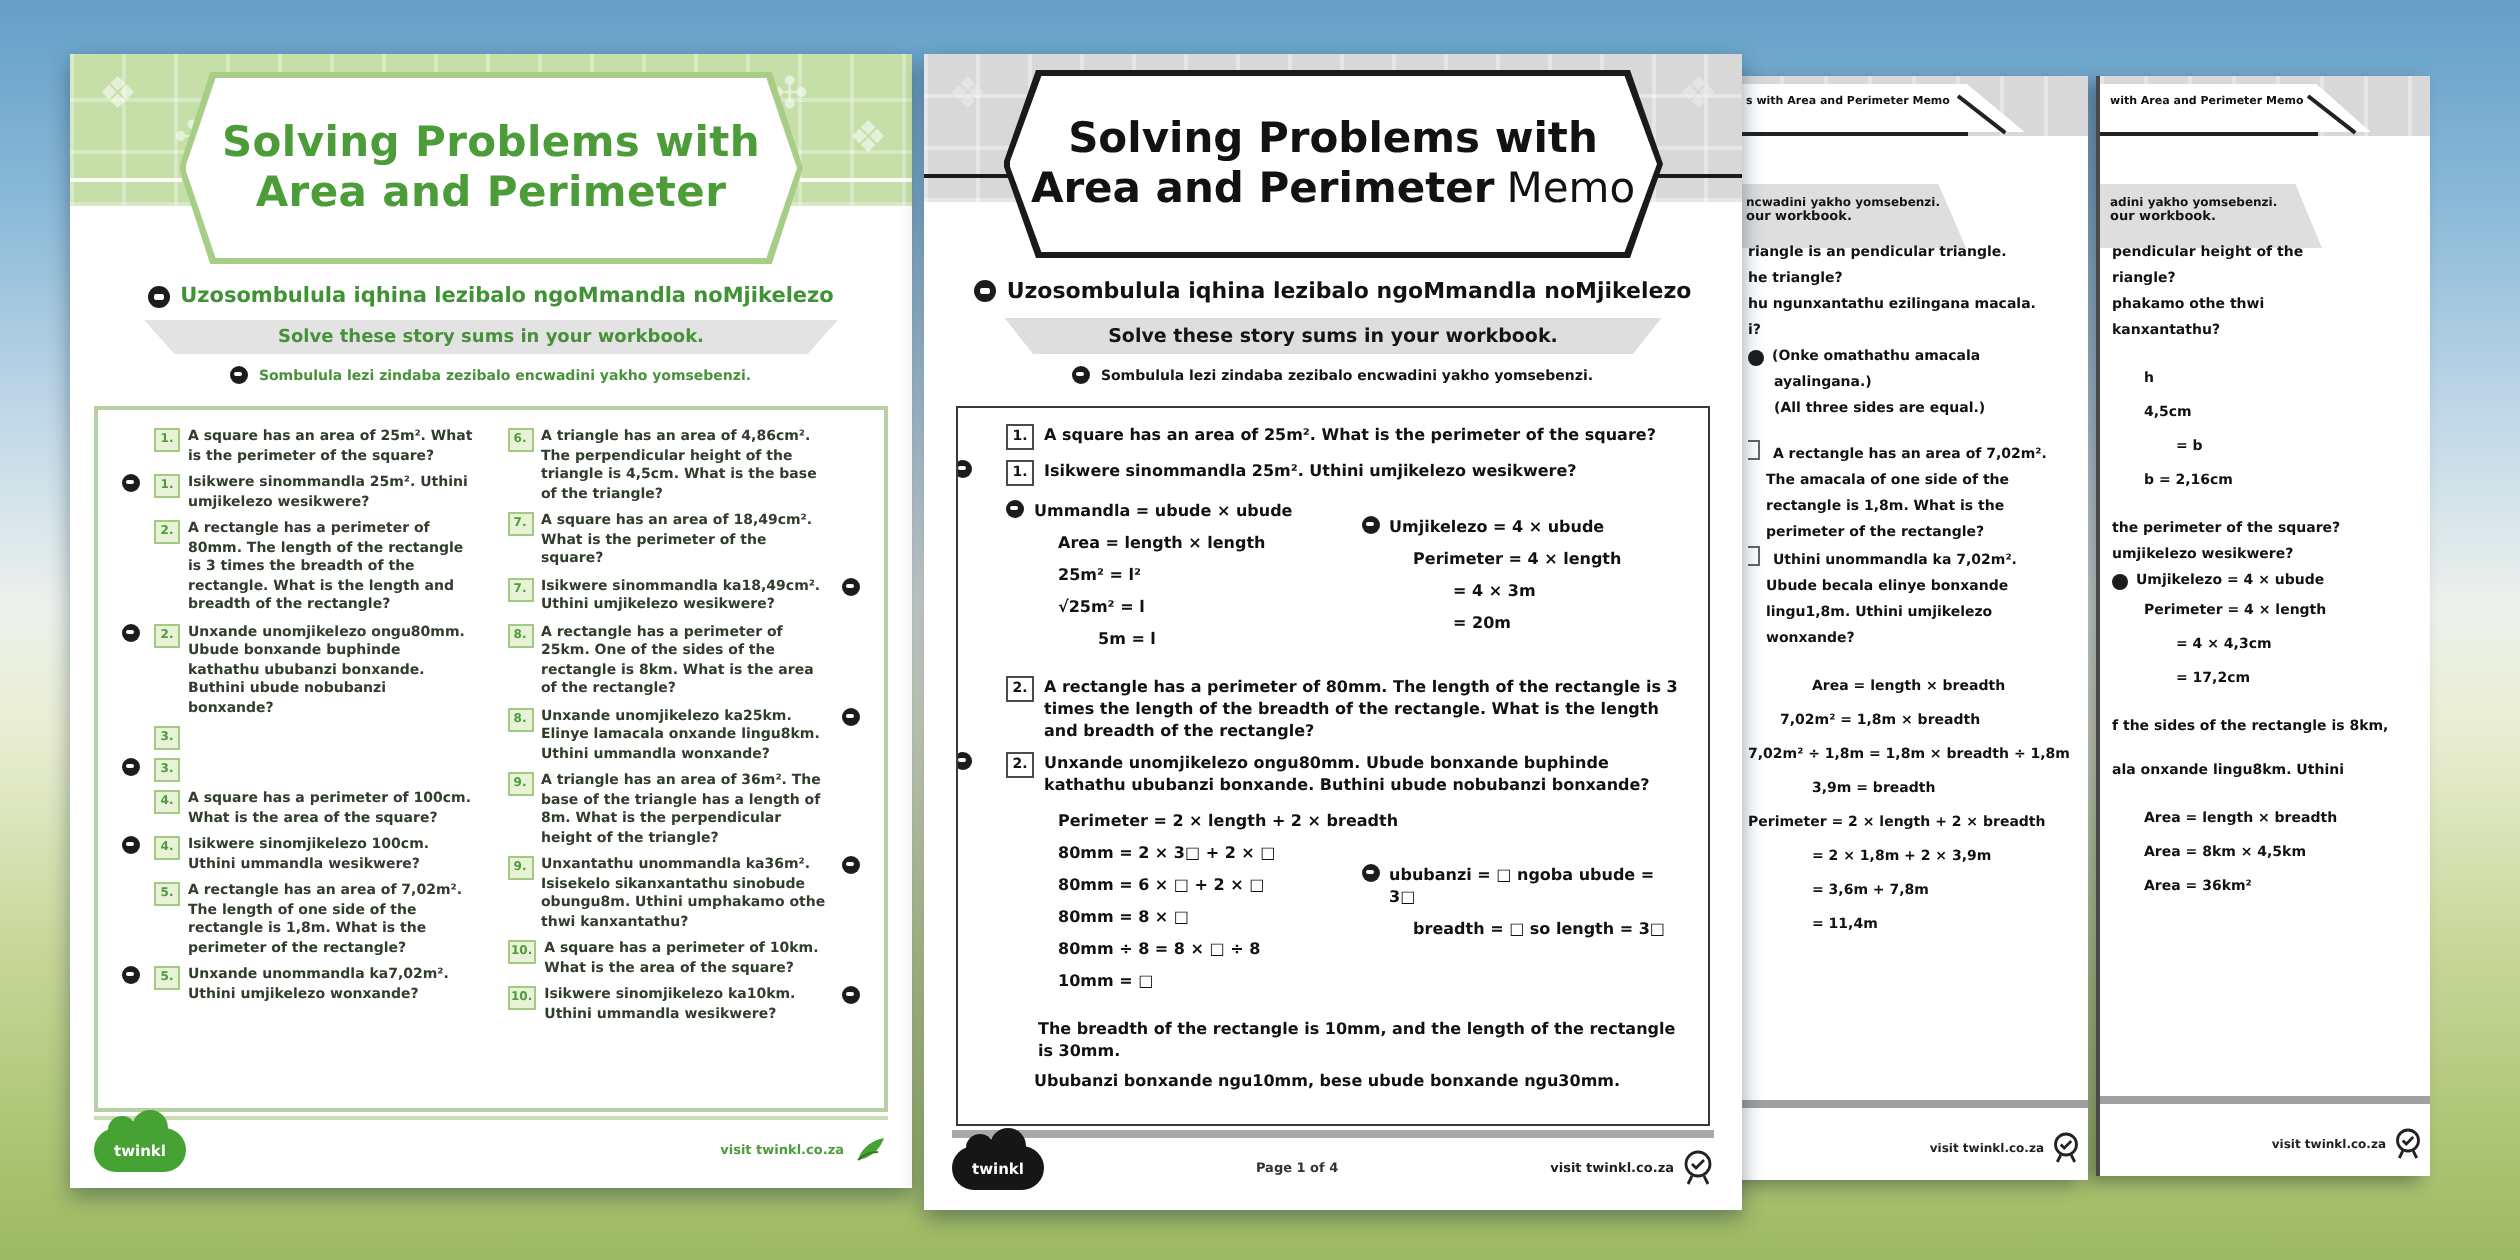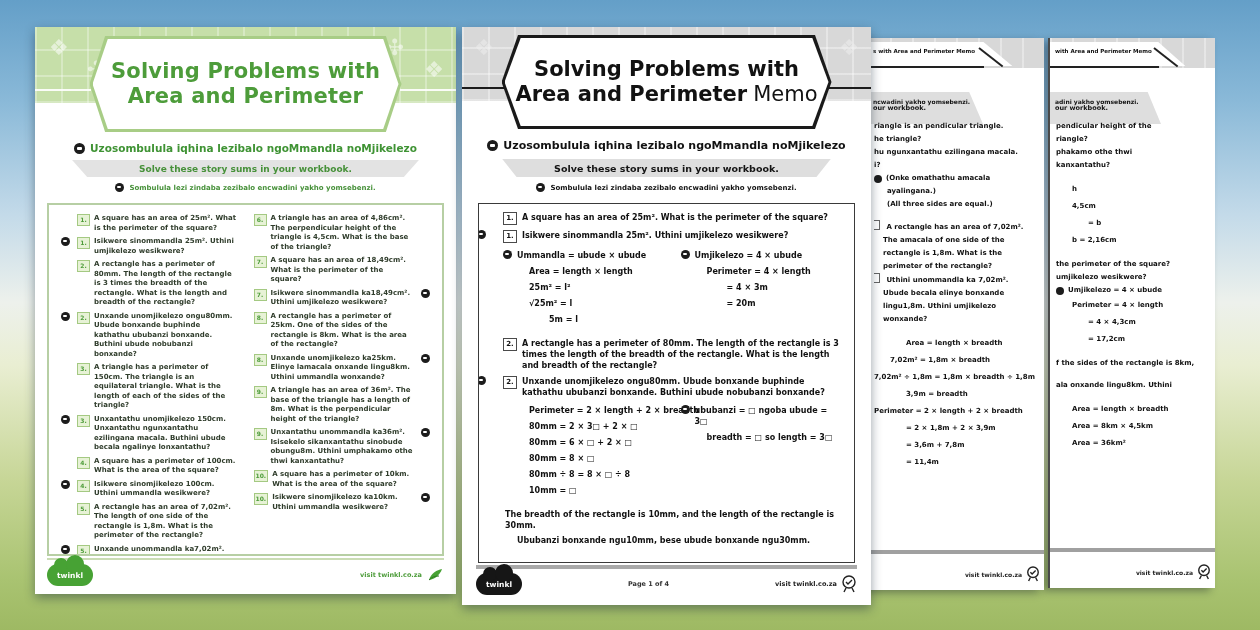--- a/index.html
+++ b/index.html
@@ -76,30 +76,30 @@
   .note-bw{top:156px;}
   .note-bw span.txt{color:#141414;font-weight:800;font-size:7px;}
   .mbox{position:absolute;left:16px;right:16px;top:176px;bottom:42px;border:1.5px solid #3a3a3a;
     padding:8px 12px;overflow:hidden;}
   .m-q{position:relative;display:flex;gap:5px;margin-left:12px;margin-bottom:5px;}
   .m-q .q-badge{display:none;position:absolute;left:-26px;top:0;}
   .m-q[data-lang="za"] .q-badge{display:inline-block;}
   .m-num{flex:0 0 auto;min-width:10px;height:11px;background:#fff;border:1px solid #4a4a4a;
     color:#111;font-weight:800;font-size:7px;line-height:11px;text-align:center;padding:0 1px;}
   .m-text{flex:1;color:#111;font-weight:700;font-size:8px;line-height:11px;}
-  .work-grid{display:flex;margin:7px 4px 8px 12px;}
+  .work-grid{display:flex;margin:7px 4px 8px 12px;align-items:center;}
   .wcell{position:relative;}
   .wcell1{width:53%;}
   .wcell2{width:47%;}
   .whead{display:flex;align-items:flex-start;gap:5px;color:#111;font-weight:800;font-size:8px;line-height:11px;margin-bottom:5px;max-width:175px;}
   .wline{font-weight:800;font-size:8px;line-height:12px;color:#111;margin-left:26px;margin-bottom:4px;white-space:nowrap;}
   .wline[data-style="1"]{margin-left:46px;}
   .m-ans{position:relative;display:flex;gap:5px;margin-left:12px;margin-top:4px;color:#111;font-weight:800;font-size:8px;line-height:11px;}
   .m-ans .ans-text{margin-left:14px;}
-  .m-ans.en .ans-text{margin-left:2px;}
+  .m-ans.en .ans-text{margin-left:16px;}
   .mfooter{position:absolute;left:14px;right:14px;bottom:6px;height:34px;}
   .mfooter .bar{position:absolute;top:0;left:0;right:0;height:4px;background:#a9a9a9;}
   .mfooter .row{position:absolute;top:8px;left:0;right:0;display:flex;align-items:center;justify-content:space-between;}
   .page-label{color:#333;font-weight:700;font-size:6.5px;}
   .visit-bw{color:#222;font-weight:800;font-size:6.5px;}
 
   
   .strip{border-left:2px solid #4a4a4a;box-shadow:-5px 3px 8px rgba(20,30,40,.40);}
   .strip3{left:866px;top:38px;width:176px;height:552px;z-index:3;}
   .strip4{left:1048px;top:38px;width:165px;height:550px;z-index:2;}
@@ -187,27 +187,25 @@
 
           <div class="q-item" data-lang="za">
             <span class="q-badge badge small"></span>
             <span class="q-num">2.</span>
             <span class="q-text">Unxande unomjikelezo ongu80mm. Ubude bonxande buphinde kathathu ububanzi bonxande. Buthini ubude nobubanzi bonxande?</span>
           </div>
 
           <div class="q-item" data-lang="en">
 
             <span class="q-num">3.</span>
-            <span class="q-text">A triangle has a perimeter of 150cm. The triangle is an equilateral triangle. What is the length of each of the sides of the triangle?</span>
           </div>
 
           <div class="q-item" data-lang="za">
             <span class="q-badge badge small"></span>
             <span class="q-num">3.</span>
-            <span class="q-text">Unxantathu unomjikelezo 150cm. Unxantathu ngunxantathu ezilingana macala. Buthini ubude becala ngalinye lonxantathu?</span>
           </div>
 
           <div class="q-item" data-lang="en">
 
             <span class="q-num">4.</span>
             <span class="q-text">A square has a perimeter of 100cm. What is the area of the square?</span>
           </div>
 
           <div class="q-item" data-lang="za">
             <span class="q-badge badge small"></span>

